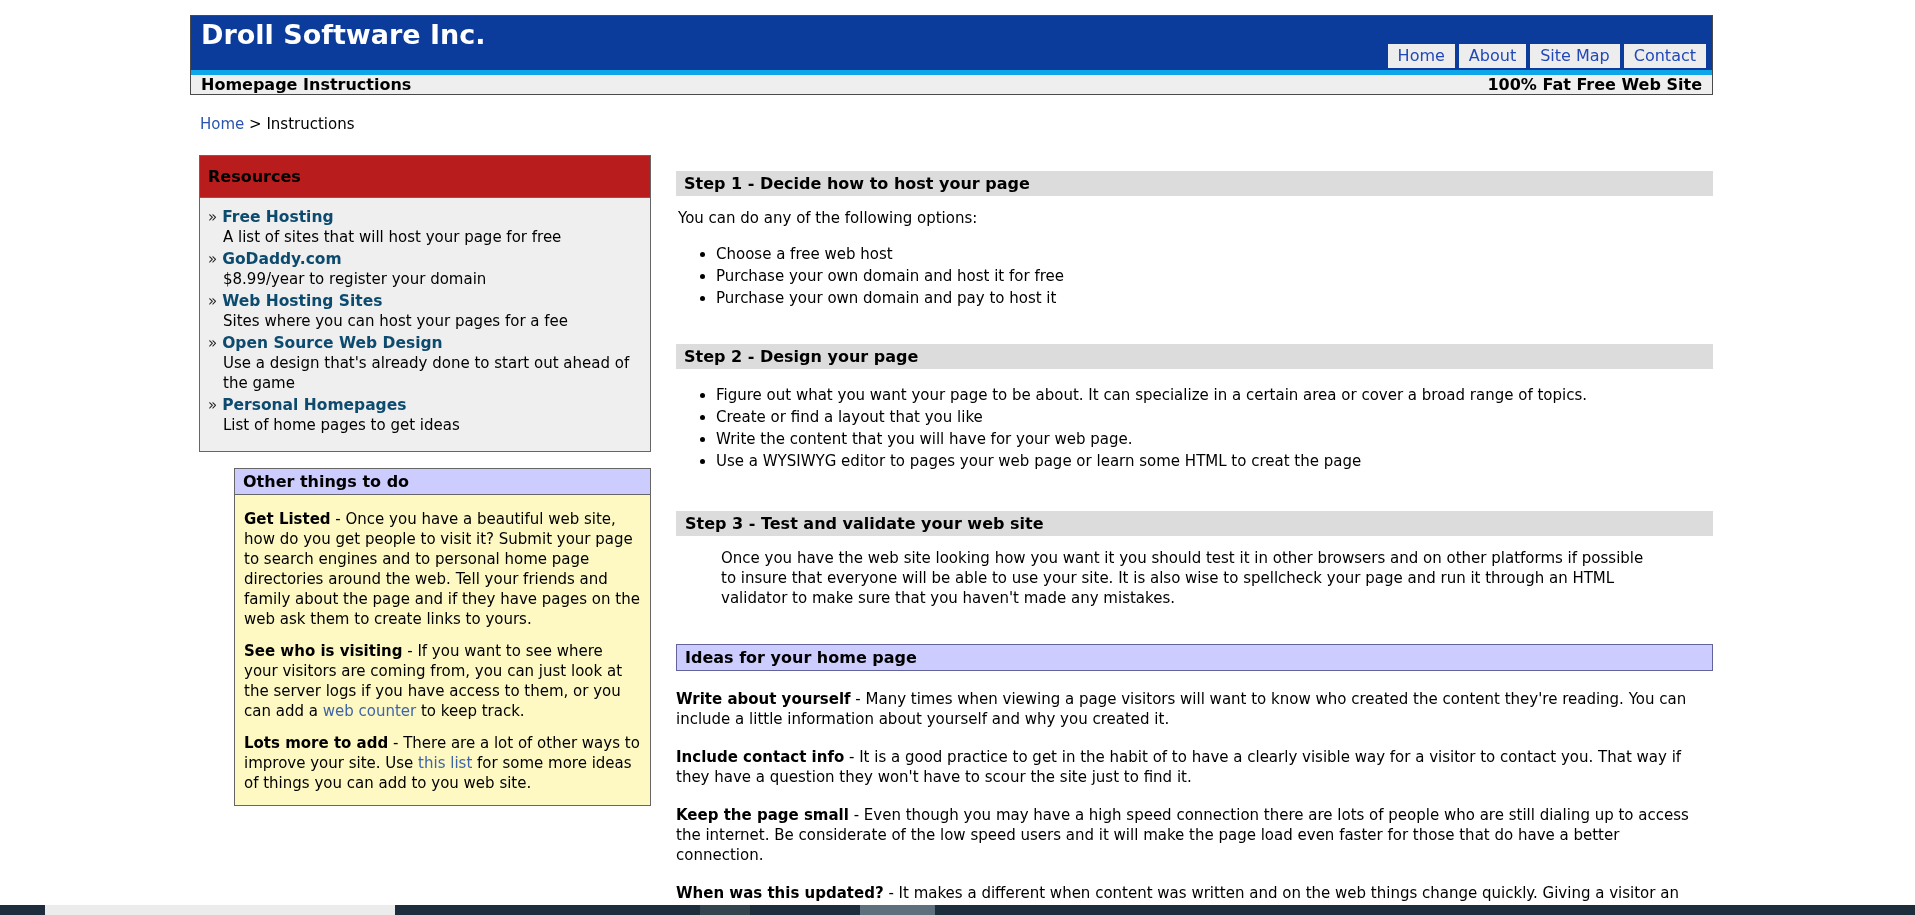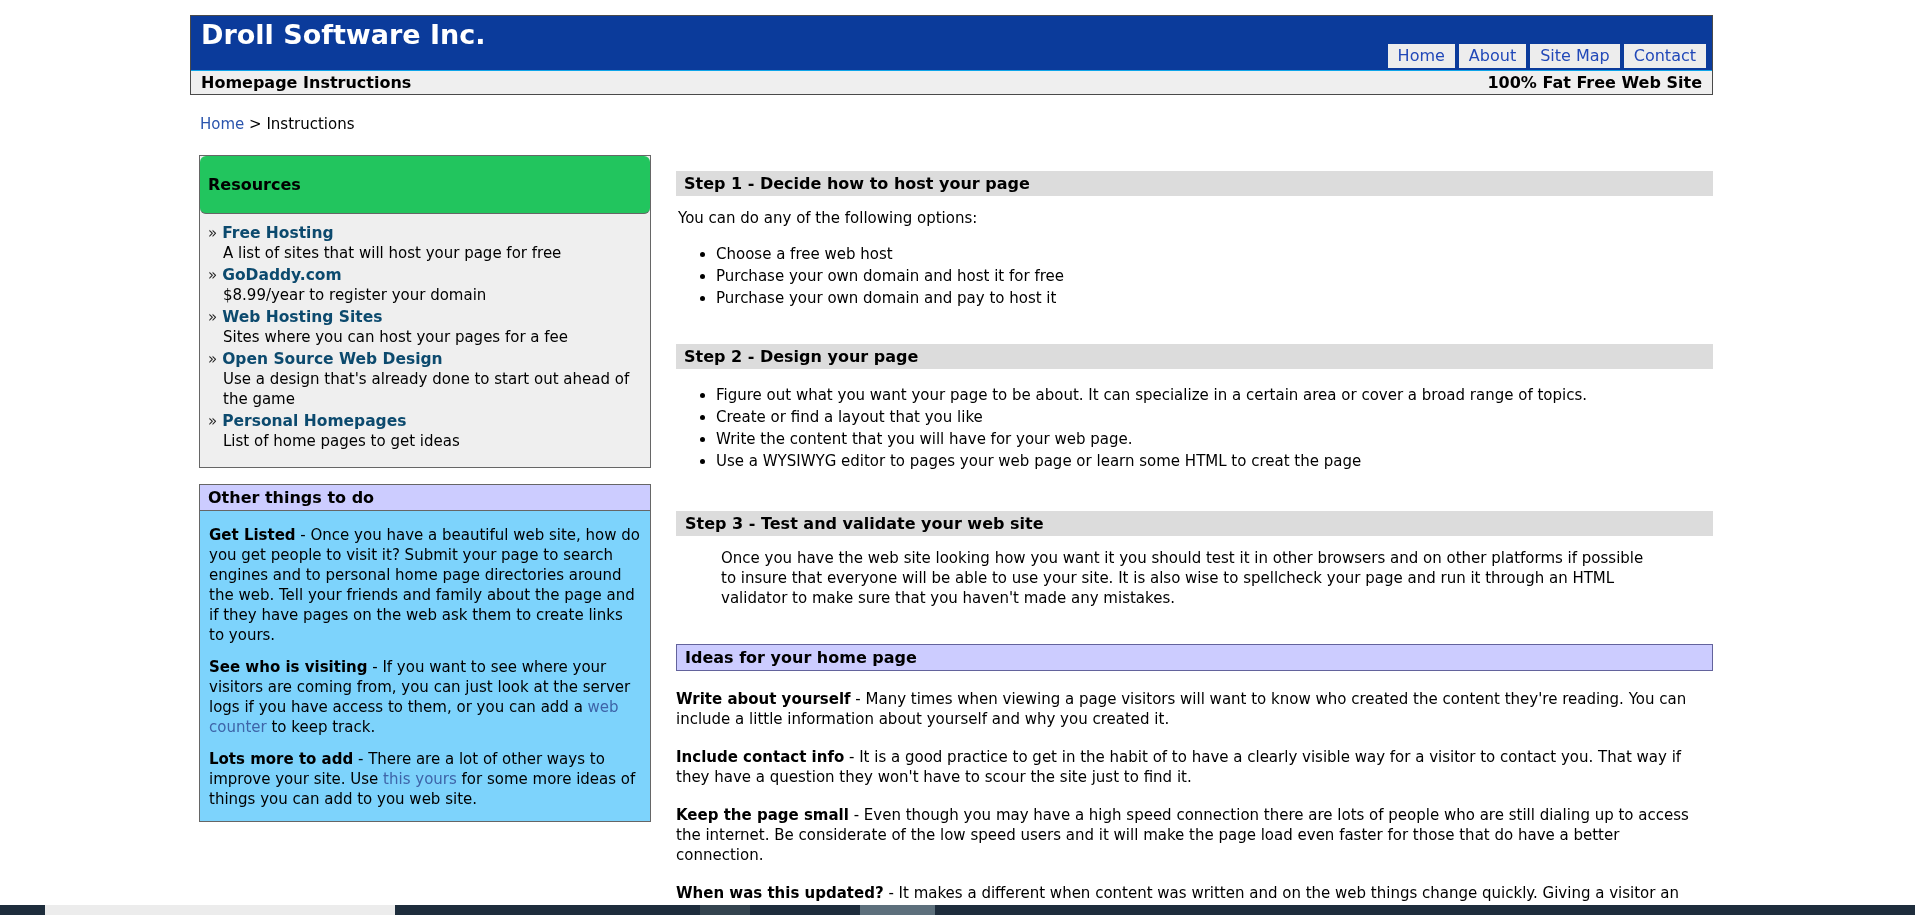--- a/index.html
+++ b/index.html
@@ -20,50 +20,50 @@
   .site-title {
     color:#fff; font-weight:bold; font-size:27px; letter-spacing:0px;
     padding:3px 0 0 10px; display:inline-block;
   }
   .nav { position:absolute; right:6px; bottom:2px; display:flex; gap:4px; }
   .nav-btn {
     background:#ededed; color:#2148b8; font-size:16px; line-height:20px;
     padding:2px 10px; white-space:nowrap;
   }
   .subbar {
-    background:#efefef; border-top:1px solid #0ea5e9;
+    background:#efefef; border-top:5px solid #0ea5e9;
     display:flex; justify-content:space-between; align-items:center;
     padding:2px 10px; height:24px;
   }
   .subbar-left, .subbar-right { font-weight:bold; font-size:16px; }
 
   
   .breadcrumb { margin:20px 0 22px 10px; font-size:15px; }
   .breadcrumb a { color:#2b55ad; }
 
   
   .columns { display:flex; align-items:flex-start; }
   .sidebar { width:452px; margin-left:9px; flex-shrink:0; }
   .main { flex:1; margin-left:25px; }
 
   
   .res-box { border:1px solid #666; background:#efefef; }
   .res-head {
-    background:#22c55e; border-bottom:1px solid #666;
-    font-weight:bold; font-size:16px; padding:19px 8px;border-radius:6px;
+    background:#b91c1c; border-bottom:1px solid #666;
+    font-weight:bold; font-size:16px; padding:11px 8px;
   }
   .res-list { padding:7px 10px 16px 8px; line-height:20px; }
   .res-item { margin-top:2px; }
   .res-link-row { display:flex; align-items:baseline; }
   .chev { color:#222; margin-right:5px; font-size:15px; }
   .res-link { color:#0c4a6e; font-weight:bold; font-size:15.5px; }
   .res-desc { margin-left:15px; line-height:20px; }
 
   
-  .other-box { border:1px solid #666; background:#7dd3fc; margin-top:16px; }
+  .other-box { border:1px solid #666; background:#fef9c3; margin-top:16px;margin-left:35px; }
   .other-head {
     background:#ccccff; border-bottom:1px solid #666;
     font-weight:bold; font-size:16px; padding:3px 8px;
   }
   .other-body { padding:2px 9px 12px; }
   .other-body p { margin:12px 0 0; line-height:20px; }
   .inline-link { color:#3e64a8; }
 
   
   .lavbar {
@@ -165,21 +165,21 @@
           </div>
 
         </div>
       </div>
 
       <div class="other-box">
         <div class="other-head">Other things to do</div>
         <div class="other-body">
           <p><b>Get Listed</b><span> - Once you have a beautiful web site, how do you get people to visit it? Submit your page to search engines and to personal home page directories around the web. Tell your friends and family about the page and if they have pages on the web ask them to create links to yours.</span></p>
           <p><b>See who is visiting</b><span> - If you want to see where your visitors are coming from, you can just look at the server logs if you have access to them, or you can add a </span><a class="inline-link">web counter</a><span> to keep track.</span></p>
-          <p><b>Lots more to add</b><span> - There are a lot of other ways to improve your site. Use </span><a class="inline-link">this yours</a><span> for some more ideas of things you can add to you web site.</span></p>
+          <p><b>Lots more to add</b><span> - There are a lot of other ways to improve your site. Use </span><a class="inline-link">this list</a><span> for some more ideas of things you can add to you web site.</span></p>
         </div>
       </div>
 
     </div>
 
     <div class="main">
 
 
       <div class="graybar mt16">Step 1 - Decide how to host your page</div>
       <div class="intro">You can do any of the following options:</div>

